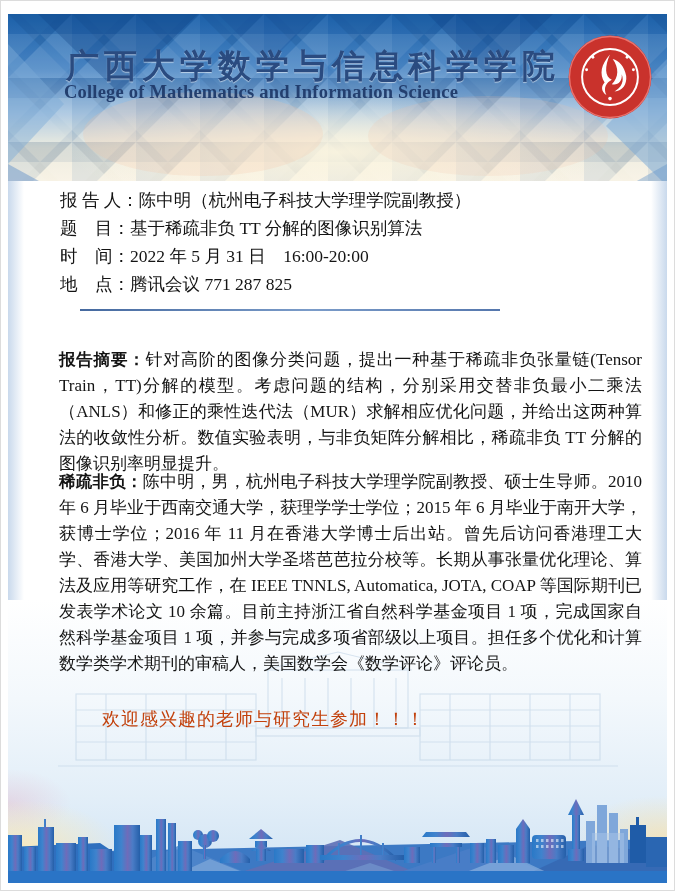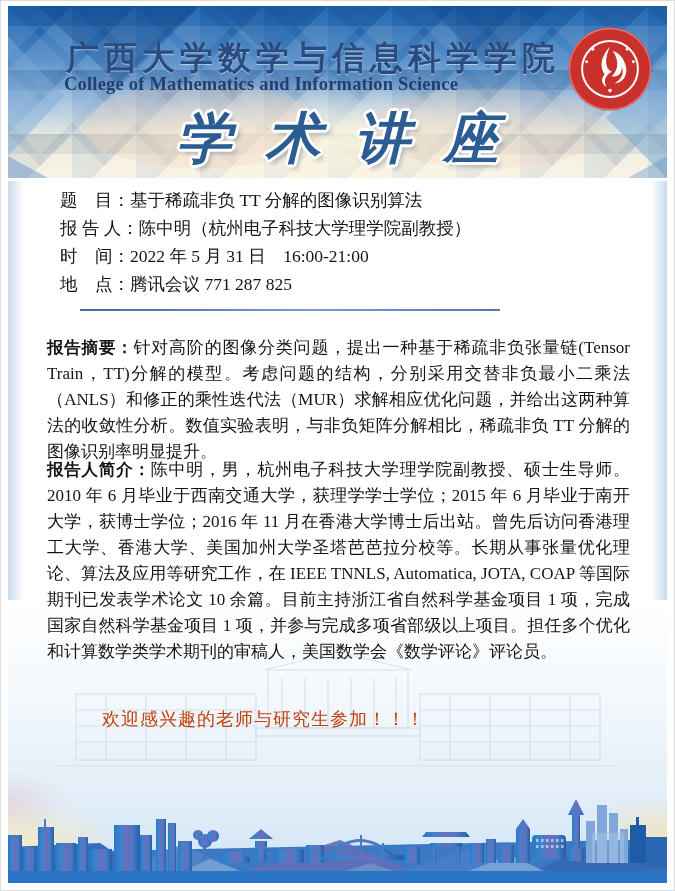--- a/index.html
+++ b/index.html
@@ -3,21 +3,21 @@
 <meta charset="utf-8">
 <style>
   html,body { margin:0; padding:0; background:#e9e9e9; }
   .page {
     position:relative; width:675px; height:891px; margin:0 auto;
     background:#ffffff; overflow:hidden;
     font-family:"Liberation Serif","DejaVu Serif",serif;
     box-shadow: inset 0 0 0 1px #dcdcdc;
   }
   
-  .header { position:absolute; top:6px; left:8px; right:8px; height:172px; }
+  .header { position:absolute; top:14px; left:8px; right:8px; height:172px; }
   .header svg.mosaic { position:absolute; top:0; left:0; width:100%; height:100%; display:block; }
   .college-cn {
     position:absolute; top:30px; left:58px; z-index:3;
     font-size:33px; font-weight:bold; letter-spacing:5px; color:#2a4b80;
     text-shadow:0 1px 1px rgba(255,255,255,0.55);
     white-space:nowrap;
   }
   .college-en {
     position:absolute; top:68px; left:56px; z-index:3;
     font-size:18.5px; font-weight:bold; color:#233f6f; letter-spacing:0.2px;
@@ -52,21 +52,21 @@
   
   .info { position:absolute; top:186px; left:60px; right:44px; z-index:2; }
   .info-row { display:flex; font-size:17.5px; line-height:28px; color:#141414; }
   .info-label { flex:0 0 auto; white-space:pre; }
   .info-value { white-space:pre; }
   .divider {
     position:absolute; top:309px; left:80px; width:420px; height:2px; z-index:2;
     background:linear-gradient(90deg,#45699f,#7b9cc9 55%,#5577ad); border:0; margin:0;
   }
   .para {
-    position:absolute; left:47px; width:583px; z-index:2; margin:0;
+    position:absolute; left:47px; width:583px; z-index:2; margin:12px;
     font-size:17px; line-height:26px; color:#141414;
     text-align:justify; text-justify:inter-character;
   }
   .para .plabel { font-family:"Liberation Sans","DejaVu Sans",sans-serif; font-weight:bold; font-size:16.5px; }
   .abstract { top:334px; }
   .bio { top:456px; }
   .welcome {
     position:absolute; top:707px; left:102px; z-index:2;
     font-size:18px; color:#c2410c; letter-spacing:1px; white-space:nowrap;
   }
@@ -128,21 +128,20 @@
       <circle cx="50" cy="50" r="31" fill="none" stroke="#ffffff" stroke-width="2.2"></circle>
       <path d="M50,25 C40,36 38,47 44,56 C40,60 40,66 46,70 C42,62 46,56 52,53 C44,50 44,38 50,25 Z" fill="#ffffff"></path>
       <path d="M53,30 C60,40 60,50 52,58 C58,60 64,55 63,47 C66,54 63,62 55,66 C64,66 69,58 68,49 C66,38 60,32 53,30 Z" fill="#ffffff"></path>
       <circle cx="50" cy="74" r="2" fill="#ffffff"></circle>
       <circle cx="24" cy="42" r="1.6" fill="#ffffff"></circle>
       <circle cx="76" cy="42" r="1.6" fill="#ffffff"></circle>
       <circle cx="31" cy="28" r="1.6" fill="#ffffff"></circle>
       <circle cx="69" cy="28" r="1.6" fill="#ffffff"></circle>
     </svg>
 
-    <div class="banner">学术讲座</div>
   </div>
 
   <div class="side-bands"></div>
   <div class="bg-lower"></div>
 
   <svg class="watermark" width="560" height="150" viewBox="0 0 560 150">
     <g stroke="#b7cde2" stroke-width="1.2" fill="none">
       <polyline points="206,22 280,4 354,22"></polyline>
       <rect x="210" y="22" width="140" height="58"></rect>
       <line x1="224" y1="30" x2="224" y2="80"></line>
@@ -167,42 +166,42 @@
       <line x1="392" y1="46" x2="392" y2="112"></line>
         <line x1="432" y1="46" x2="432" y2="112"></line>
         <line x1="472" y1="46" x2="472" y2="112"></line>
         <line x1="512" y1="46" x2="512" y2="112"></line>
       <line x1="0" y1="118" x2="560" y2="118"></line>
     </g>
   </svg>
 
   <div class="info">
     <div class="info-row">
+      <span class="info-label">报 告 人：</span>
+        <span class="info-value">陈中明（杭州电子科技大学理学院副教授）</span>
+    </div>
+    <div class="info-row">
       <span class="info-label">题　目：</span>
         <span class="info-value">基于稀疏非负 TT 分解的图像识别算法</span>
     </div>
     <div class="info-row">
-      <span class="info-label">报 告 人：</span>
-        <span class="info-value">陈中明（杭州电子科技大学理学院副教授）</span>
-    </div>
-    <div class="info-row">
       <span class="info-label">时　间：</span>
-        <span class="info-value">2022 年 5 月 31 日　16:00-21:00</span>
+        <span class="info-value">2022 年 5 月 31 日　16:00-20:00</span>
     </div>
     <div class="info-row">
       <span class="info-label">地　点：</span>
         <span class="info-value">腾讯会议 771 287 825</span>
     </div>
   </div>
 
   <hr class="divider">
 
   <p class="para abstract"><span class="plabel">报告摘要：</span><span>针对高阶的图像分类问题，提出一种基于稀疏非负张量链(Tensor Train，TT)分解的模型。考虑问题的结构，分别采用交替非负最小二乘法（ANLS）和修正的乘性迭代法（MUR）求解相应优化问题，并给出这两种算法的收敛性分析。数值实验表明，与非负矩阵分解相比，稀疏非负 TT 分解的图像识别率明显提升。</span></p>
 
-  <p class="para bio"><span class="plabel">报告人简介：</span><span>陈中明，男，杭州电子科技大学理学院副教授、硕士生导师。2010 年 6 月毕业于西南交通大学，获理学学士学位；2015 年 6 月毕业于南开大学，获博士学位；2016 年 11 月在香港大学博士后出站。曾先后访问香港理工大学、香港大学、美国加州大学圣塔芭芭拉分校等。长期从事张量优化理论、算法及应用等研究工作，在 IEEE TNNLS, Automatica, JOTA, COAP 等国际期刊已发表学术论文 10 余篇。目前主持浙江省自然科学基金项目 1 项，完成国家自然科学基金项目 1 项，并参与完成多项省部级以上项目。担任多个优化和计算数学类学术期刊的审稿人，美国数学会《数学评论》评论员。</span></p>
+  <p class="para bio"><span class="plabel">稀疏非负：</span><span>陈中明，男，杭州电子科技大学理学院副教授、硕士生导师。2010 年 6 月毕业于西南交通大学，获理学学士学位；2015 年 6 月毕业于南开大学，获博士学位；2016 年 11 月在香港大学博士后出站。曾先后访问香港理工大学、香港大学、美国加州大学圣塔芭芭拉分校等。长期从事张量优化理论、算法及应用等研究工作，在 IEEE TNNLS, Automatica, JOTA, COAP 等国际期刊已发表学术论文 10 余篇。目前主持浙江省自然科学基金项目 1 项，完成国家自然科学基金项目 1 项，并参与完成多项省部级以上项目。担任多个优化和计算数学类学术期刊的审稿人，美国数学会《数学评论》评论员。</span></p>
 
   <div class="welcome">欢迎感兴趣的老师与研究生参加！！！</div>
 
   <div class="skyline">
     <svg viewBox="0 0 659 96" preserveAspectRatio="none">
       <defs>
         <linearGradient id="cityGrad" x1="0" y1="0" x2="1" y2="0">
           <stop offset="0" stop-color="#2a79c7"></stop>
           <stop offset="0.28" stop-color="#3f83cd"></stop>
           <stop offset="0.52" stop-color="#6e6cba"></stop>

